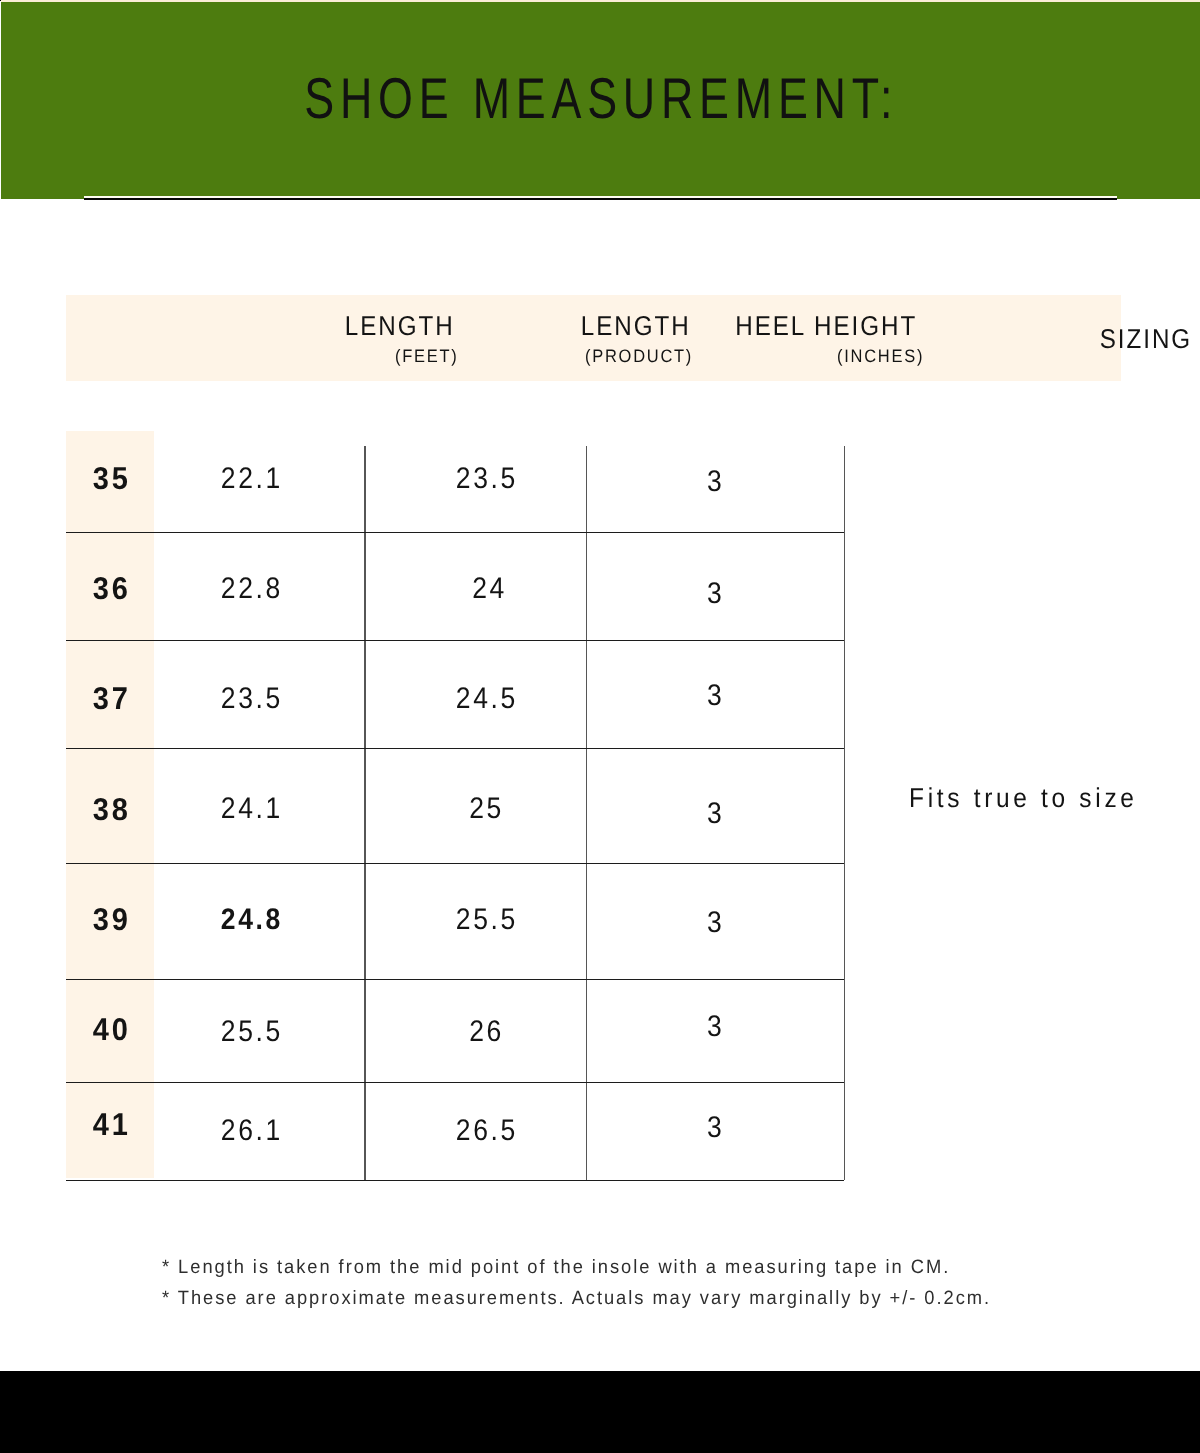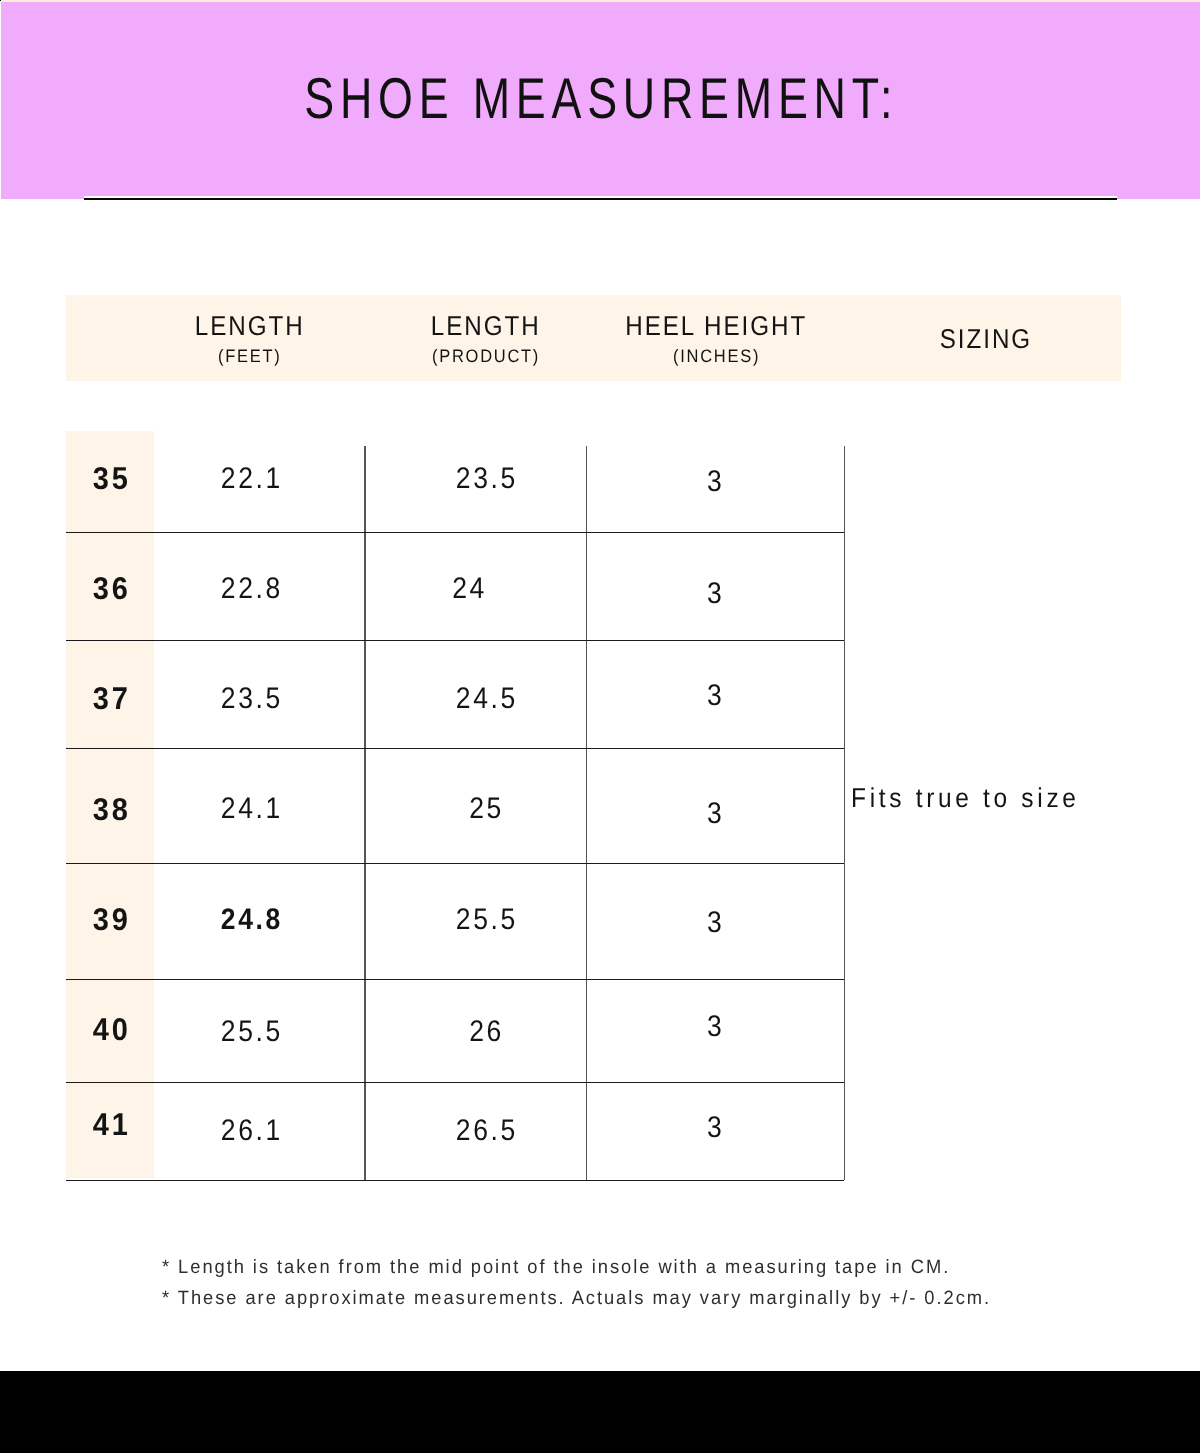--- a/index.html
+++ b/index.html
@@ -20,21 +20,21 @@
     text-rendering: geometricPrecision;
   }
 
   
   .banner {
     position: absolute;
     left: 1.2px; top: 0;
     width: 1198.8px;
     height: 199.3px;
     overflow: hidden;
-    background: #f0abfc;
+    background: #4d7c0f;
   }
   .banner-topstrip {
     position: absolute;
     left: 0; top: 0;
     width: 1198.8px;
     height: 2.4px;
     background: #fcecd6;
   }
   .corner-dot {
     position: absolute;
@@ -88,23 +88,23 @@
   }
   .th {
     position: absolute;
     top: 0;
     width: 400px;
     text-align: center;
     line-height: 1;
   }
   .th-main, .th-sub {
     position: absolute;
-    left: 0;
+    left: 12px;
     width: 400px;
-    text-align: center;
+    text-align: right;
     white-space: nowrap;
     line-height: 1;
   }
   .th-main span {
     display: inline-block;
     font-size: 27.2px;
     letter-spacing: 2.2px;
     transform: scaleX(0.89) translateZ(0);
     transform-origin: 50% 50%;
   }
@@ -246,21 +246,21 @@
     <div class="hline" style="top: 432.22px;"></div>
     <div class="hline" style="top: 548.12px;"></div>
     <div class="hline" style="top: 651.37px;"></div>
     <div class="hline" style="top: 749.12px;"></div>
     <div class="cell cell-size" style="left: -154.1px; width: 400px; top: 32.35px;"><span>35</span></div>
     <div class="cell cell-num" style="left: -13.6px; width: 400px; top: 33.2px;"><span>22.1</span></div>
     <div class="cell cell-num" style="left: 221.4px; width: 400px; top: 33.2px;"><span>23.5</span></div>
     <div class="cell cell-num" style="left: 450.2px; width: 400px; top: 36.1px;"><span>3</span></div>
     <div class="cell cell-size" style="left: -154.1px; width: 400px; top: 142.6px;"><span>36</span></div>
     <div class="cell cell-num" style="left: -13.6px; width: 400px; top: 143.35px;"><span>22.8</span></div>
-    <div class="cell cell-num" style="left: 204px; width: 400px; top: 143.35px;"><span>24</span></div>
+    <div class="cell cell-num" style="left: 224px; width: 400px; top: 143.35px;"><span>24</span></div>
     <div class="cell cell-num" style="left: 450.2px; width: 400px; top: 147.8px;"><span>3</span></div>
     <div class="cell cell-size" style="left: -154.1px; width: 400px; top: 252.7px;"><span>37</span></div>
     <div class="cell cell-num" style="left: -13.6px; width: 400px; top: 253.7px;"><span>23.5</span></div>
     <div class="cell cell-num" style="left: 221.4px; width: 400px; top: 253.7px;"><span>24.5</span></div>
     <div class="cell cell-num" style="left: 450.2px; width: 400px; top: 250.7px;"><span>3</span></div>
     <div class="cell cell-size" style="left: -154.1px; width: 400px; top: 362.8px;"><span>38</span></div>
     <div class="cell cell-num" style="left: -13.6px; width: 400px; top: 363.15px; text-decoration: underline;"><span>24.1</span></div>
     <div class="cell cell-num" style="left: 221.4px; width: 400px; top: 363.15px;"><span>25</span></div>
     <div class="cell cell-num" style="left: 450.2px; width: 400px; top: 368.1px;"><span>3</span></div>
     <div class="cell cell-size" style="left: -154.1px; width: 400px; top: 472.95px;"><span>39</span></div>
@@ -268,19 +268,19 @@
     <div class="cell cell-num" style="left: 221.4px; width: 400px; top: 474.25px;"><span>25.5</span></div>
     <div class="cell cell-num" style="left: 450.2px; width: 400px; top: 477.3px;"><span>3</span></div>
     <div class="cell cell-size" style="left: -154.1px; width: 400px; top: 583.4px;"><span>40</span></div>
     <div class="cell cell-num" style="left: -13.6px; width: 400px; top: 586.7px;"><span>25.5</span></div>
     <div class="cell cell-num" style="left: 221.4px; width: 400px; top: 586.7px;"><span>26</span></div>
     <div class="cell cell-num" style="left: 450.2px; width: 400px; top: 580.9px;"><span>3</span></div>
     <div class="cell cell-size" style="left: -154.1px; width: 400px; top: 678.65px;"><span>41</span></div>
     <div class="cell cell-num" style="left: -13.6px; width: 400px; top: 685.1px;"><span>26.1</span></div>
     <div class="cell cell-num" style="left: 221.4px; width: 400px; top: 685.1px;"><span>26.5</span></div>
     <div class="cell cell-num" style="left: 450.2px; width: 400px; top: 682.35px;"><span>3</span></div>
-    <div class="sizing-note" style="left: 785px; top: 353.5px;"><span>Fits true to size</span></div>
+    <div class="sizing-note" style="left: 843px; top: 353.5px;"><span>Fits true to size</span></div>
   </div>
 <div class="notes">
     <div class="note"><span>* Length is taken from the mid point of the insole with a measuring tape in CM.</span></div>
     <div class="note"><span>* These are approximate measurements. Actuals may vary marginally by +/- 0.2cm.</span></div>
   </div>
 <div class="footer-bar"></div>
 
 </body></html>

